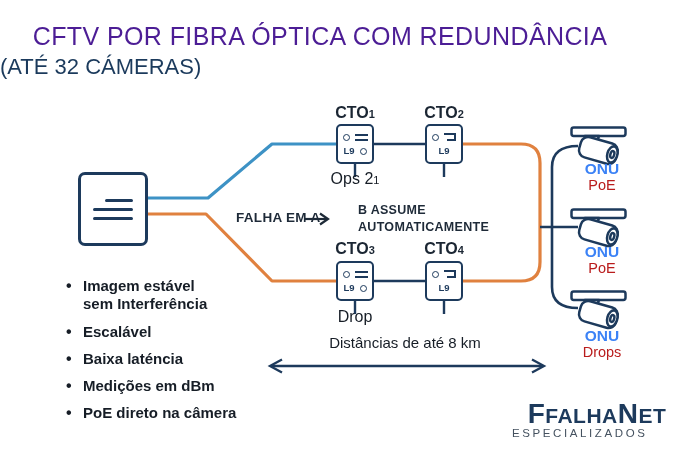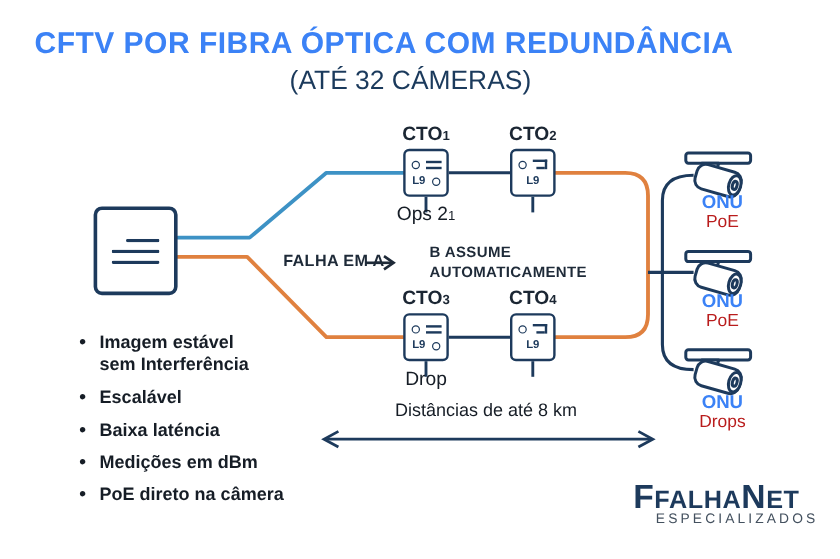--- a/index.html
+++ b/index.html
@@ -2,23 +2,23 @@
 <html><head>
 <meta charset="utf-8">
 <style>
   html,body{margin:0;padding:0;background:#fff;}
   .stage{
     position:relative;width:700px;height:466px;background:#ffffff;overflow:hidden;
     font-family:"Liberation Sans",sans-serif;color:#1b2633;
   }
   .abs{position:absolute;}
   
-  .title{left:0;top:22px;width:640px;text-align:center;font-size:25px;font-weight:700;
-         color:#3b82f6;letter-spacing:.4px;}
-  .subtitle{left:0;top:54px;width:684px;text-align:center;font-size:22px;font-weight:500;color:#1b3a5c;}
+  .title{left:0;top:22px;width:640px;text-align:center;font-size:25px;font-weight:400;
+         color:#4c1d95;letter-spacing:.4px;}
+  .subtitle{left:0;top:54px;width:684px;text-align:left;font-size:22px;font-weight:500;color:#1b3a5c;}
   
   .headend-label{left:63px;top:146px;font-size:16px;font-weight:500;color:#161d26;}
   .headend-box{left:78px;top:172px;width:70px;height:74px;border:3px solid #1d3a5c;border-radius:7px;
       background:#fff;display:flex;flex-direction:column;justify-content:center;align-items:center;gap:6px;box-sizing:border-box;}
   .hd-line{height:0;border-top:3px solid #1d3a5c;border-radius:2px;}
   
   .cto-label{width:44px;text-align:center;font-size:16px;font-weight:700;color:#1b2633;}
   .cto-label .sub{font-size:11px;}
   .cto{width:38px;height:40px;border:2.6px solid #1d3a5c;border-radius:5px;background:#fff;
        display:flex;flex-direction:column;justify-content:center;align-items:center;gap:2px;box-sizing:border-box;}
@@ -42,21 +42,21 @@
   .onu-type{width:90px;text-align:center;font-size:14.5px;font-weight:400;color:#b91c1c;}
   
   .benefits{left:66px;top:277px;margin:0;padding:0;list-style:none;width:220px;font-weight:bold;}
   .benefits li{position:relative;padding-left:17px;margin-bottom:9px;font-size:15px;line-height:1.22;
       color:#161d26;white-space:pre-line;}
   .benefits li::before{content:"•";position:absolute;left:0;top:-1px;color:#161d26;font-size:16px;}
   
   .logo{left:512px;top:398px;width:170px;text-align:center;color:#1d3a5c;font-weight:700;white-space:nowrap;}
   .logo .lg{font-size:28px;letter-spacing:.5px;}
   .logo .sm{font-size:21px;letter-spacing:.5px;}
-  .tagline{left:512px;top:427px;width:170px;text-align:right;font-size:11.5px;font-weight:500;
+  .tagline{left:512px;top:427px;width:170px;text-align:left;font-size:11.5px;font-weight:500;
       color:#44515f;letter-spacing:2.6px;}
   svg.layer{position:absolute;left:0;top:0;}
 </style>
 </head>
 <body>
 
 <div class="stage">
 
   <svg class="layer" width="700" height="466" viewBox="0 0 700 466">
     <defs>

